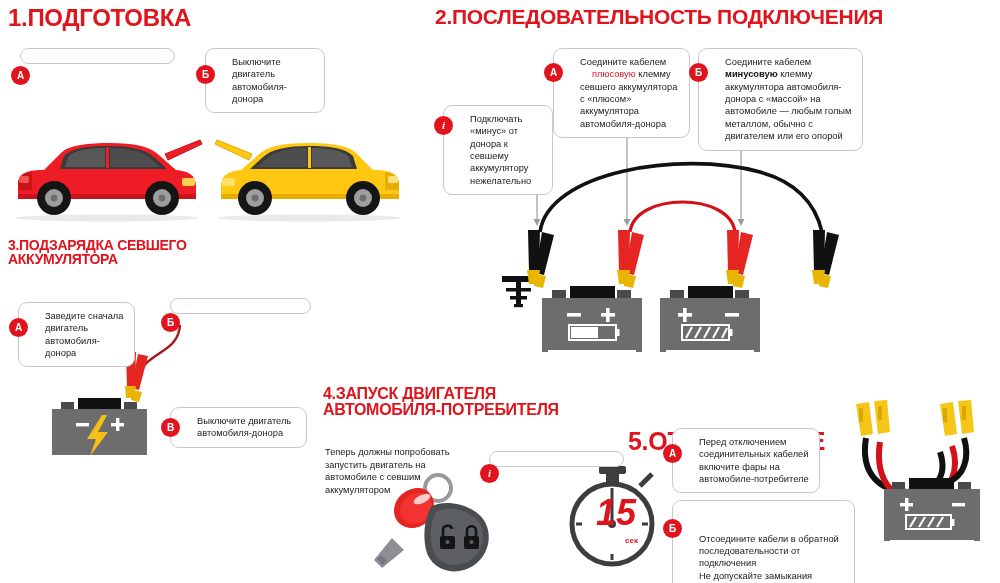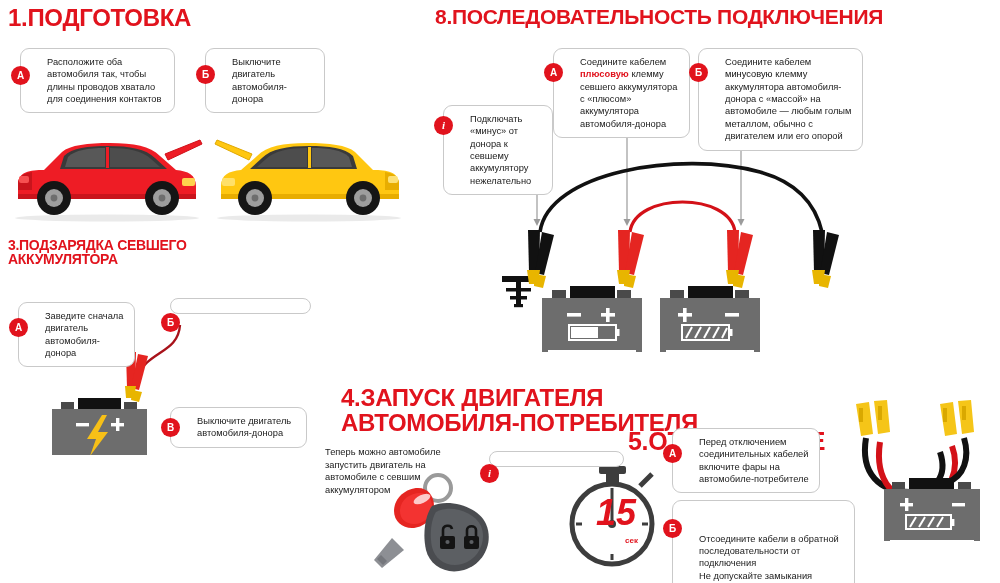--- a/index.html
+++ b/index.html
@@ -47,22 +47,22 @@
     display:flex;align-items:center;justify-content:center;
     left:-10px;
     z-index:8;
     line-height:1;
   }
   .badge.info{
     font-style:italic;
     font-size:11px;
     font-family:"Liberation Serif", serif;
   }
-  .em-red{color:#E1131D;font-weight:bold;}
-  .em-bold{font-weight:normal;color:#111;}
+  .em-red{color:#E1131D;font-weight:normal;margin-left:12px;}
+  .em-bold{font-weight:bold;color:#111;}
 
   
   .conn{position:absolute;z-index:2;}
 
   
   .car{position:absolute;}
 
   .bignum{
     position:absolute;
     color:#E1131D;
@@ -88,21 +88,20 @@
 </style>
 </head>
 <body>
 
 <div class="stage">
 
   <div class="heading" style="left:8px;top:6px;font-size:24px;">1.ПОДГОТОВКА</div>
 
   <div class="box" style="left:20px;top:48px;width:155px;">
     <span class="badge" style="top:17px;">А</span>
-    <span>Расположите оба автомобиля так, чтобы длины проводов хватало для соединения контактов</span>
   </div>
 
   <div class="box" style="left:205px;top:48px;width:120px;">
     <span class="badge" style="top:16px;">Б</span>
     <span>Выключите двигатель автомобиля-донора</span>
   </div>
 
   <svg class="car" style="left:10px;top:132px;" width="195" height="92" viewBox="0 0 195 92">
     <path d="M155 22 L190 8 L192 12 L158 28 Z" fill="#EE1C25" stroke="#cf0f18" stroke-width="1"></path>
     <path d="M8 52 C8 40 20 38 34 38 L52 20 C60 13 78 11 100 11 C124 11 140 14 150 24 L166 38
@@ -140,21 +139,21 @@
       <circle cx="44" cy="66" r="17" fill="#151515"></circle>
       <circle cx="44" cy="66" r="9" fill="#9e9e9e"></circle>
       <circle cx="44" cy="66" r="3.4" fill="#6e6e6e"></circle>
       <circle cx="152" cy="66" r="17" fill="#151515"></circle>
       <circle cx="152" cy="66" r="9" fill="#9e9e9e"></circle>
       <circle cx="152" cy="66" r="3.4" fill="#6e6e6e"></circle>
     </g>
     <ellipse cx="97" cy="86" rx="92" ry="3.4" fill="#d8d8d8" opacity=".55"></ellipse>
   </svg>
 
-  <div class="heading" style="left:435px;top:6px;font-size:21px;">8.ПОСЛЕДОВАТЕЛЬНОСТЬ ПОДКЛЮЧЕНИЯ</div>
+  <div class="heading" style="left:435px;top:6px;font-size:21px;">2.ПОСЛЕДОВАТЕЛЬНОСТЬ ПОДКЛЮЧЕНИЯ</div>
 
   <div class="box" style="left:443px;top:105px;width:110px;">
     <span class="badge info" style="top:10px;">i</span>
     <span>Подключать «минус» от донора к севшему аккумулятору нежелательно</span>
   </div>
 
   <div class="box" style="left:553px;top:48px;width:137px;">
     <span class="badge" style="top:14px;">А</span>
     <span>Соедините кабелем </span><span class="em-red">плюсовую</span><span> клемму севшего аккумулятора с «плюсом» аккумулятора автомобиля-донора</span>
   </div>
@@ -291,24 +290,24 @@
       <rect x="17" y="146" width="84" height="6" fill="#ffffff"></rect>
       <rect x="36" y="113" width="13" height="3.4" fill="#ffffff"></rect>
       <g fill="#ffffff">
         <rect x="71" y="113" width="13" height="3.4"></rect>
         <rect x="76" y="108" width="3.4" height="13"></rect>
       </g>
       <path d="M62 105 L47 129 L56 129 L50 146 L68 122 L58 122 L67 105 Z" fill="#F7C017"></path>
     </g>
   </svg>
 
-  <div class="heading" style="left:323px;top:386px;font-size:24px;margin-left:18px;">4.ЗАПУСК ДВИГАТЕЛЯ
+  <div class="heading" style="left:323px;top:386px;font-size:16px;">4.ЗАПУСК ДВИГАТЕЛЯ
 АВТОМОБИЛЯ-ПОТРЕБИТЕЛЯ</div>
 
-  <div class="plain-text" style="left:325px;top:446px;width:125px;">Теперь можно автомобиле запустить двигатель на автомобиле с севшим аккумулятором</div>
+  <div class="plain-text" style="left:325px;top:446px;width:125px;">Теперь должны попробовать запустить двигатель на автомобиле с севшим аккумулятором</div>
 
   <div class="box" style="left:489px;top:451px;width:135px;">
     <span class="badge info" style="top:12px;">i</span>
   </div>
 
   <svg class="abs" style="left:360px;top:466px;z-index:4;" width="145" height="115" viewBox="0 0 145 115">
     <circle cx="78" cy="22" r="13" fill="none" stroke="#9a9a9a" stroke-width="4"></circle>
     <path d="M32 72 L14 94 L22 102 L44 84 Z" fill="#8d8f94"></path>
     <path d="M21 89 l6 6 l-4 4 l-6 -6 Z" fill="#75777c"></path>
     <path d="M58 22 C68 22 74 30 74 40 C74 52 64 62 52 62 C42 62 34 55 34 45 C34 32 46 22 58 22 Z" fill="#E52521"></path>

